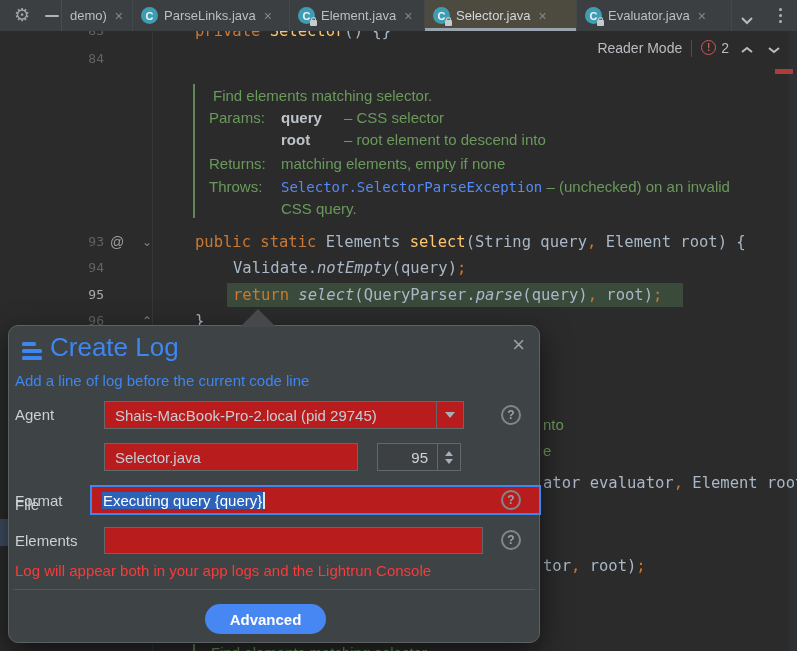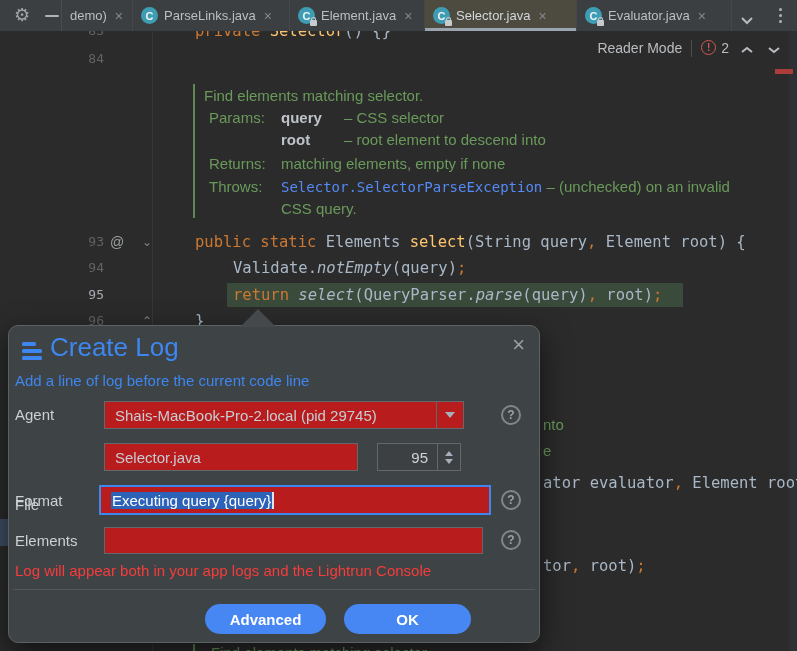--- a/index.html
+++ b/index.html
@@ -217,21 +217,21 @@
     <span class="lnum" style="left:60px; top:257px;">94</span>
     <span class="lnum cur" style="left:60px; top:284px;">95</span>
     <span class="lnum" style="left:60px; top:310px;">96</span>
     <span class="gut-at" style="top:231px;">@</span>
     <span class="fold" style="top:231px;">⌄</span>
     <span class="fold" style="top:310px;">⌃</span>
 
     <div class="codeline" style="left:195px; top:20px;"><span class="kw">private </span><span class="mdecl">Selector</span><span>() {}</span></div>
 
     <div class="docbar"></div>
-    <div class="docrow" style="left:204px; top:86px;"><span>Find elements matching selector.</span></div>
+    <div class="docrow" style="left:213px; top:86px;"><span>Find elements matching selector.</span></div>
     <div class="docrow" style="left:209px; top:108px;"><span class="doclabel">Params:</span><span class="docparam">query</span><span>– CSS selector</span></div>
     <div class="docrow" style="left:281px; top:130px;"><span class="docparam">root</span><span>– root element to descend into</span></div>
     <div class="docrow" style="left:209px; top:154px;"><span class="doclabel">Returns:</span><span>matching elements, empty if none</span></div>
     <div class="docrow" style="left:209px; top:177px;"><span class="doclabel">Throws:</span><span class="doclink">Selector.SelectorParseException</span><span> – (unchecked) on an invalid</span></div>
     <div class="docrow" style="left:281px; top:199px;"><span>CSS query.</span></div>
 
     <div class="codeline" style="left:195px; top:231px;"><span class="kw">public static </span><span>Elements </span><span class="mdecl">select</span><span>(String query</span><span class="punc">,</span><span> Element root) {</span></div>
     <div class="codeline" style="left:233px; top:257px;"><span>Validate.</span><span class="ital">notEmpty</span><span>(query)</span><span class="punc">;</span></div>
     <div class="hl95"></div>
     <div class="codeline" style="left:233px; top:284px;"><span class="kw">return </span><span class="ital">select</span><span>(QueryParser.</span><span class="ital">parse</span><span>(query)</span><span class="punc">,</span><span> root)</span><span class="punc">;</span></div>
@@ -293,31 +293,30 @@
     </div>
     <div class="linebox" style="left:368px; top:117px; width:84px; height:28px;">
       <span class="lval">95</span>
       <span class="stepper">
           <i class="up"></i>
           <i class="dn"></i>
         </span>
     </div>
 
     <span class="flabel" style="top:166px;">Format</span>
-    <div class="field focus" style="left:90px; top:159px; width:392px; height:30px;">
+    <div class="field focus" style="left:81px; top:159px; width:451px; height:30px;">
       <span class="val" style="padding-right:0;"><span class="seltext">Executing query {query}</span><span class="caret"></span></span>
     </div>
     <span class="helpc" style="left:492px; top:164px;">?</span>
 
     <span class="flabel" style="top:206px;">Elements</span>
     <div class="field" style="left:95px; top:201px; width:379px; height:27px;">
       <span class="val"></span>
     </div>
     <span class="helpc" style="left:492px; top:204px;">?</span>
 
     <div class="warn">Log will appear both in your app logs and the Lightrun Console</div>
     <div class="hdiv"></div>
 
     <div class="btn blue advanced">Advanced</div>
-    <div class="btn blue ok">OK</div>
   </div>
 
 </div>
 
 </body></html>

